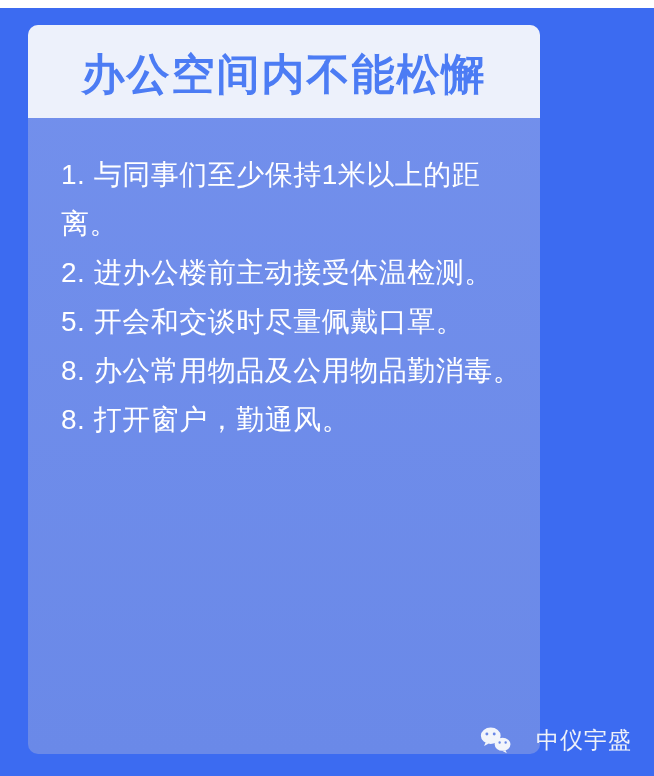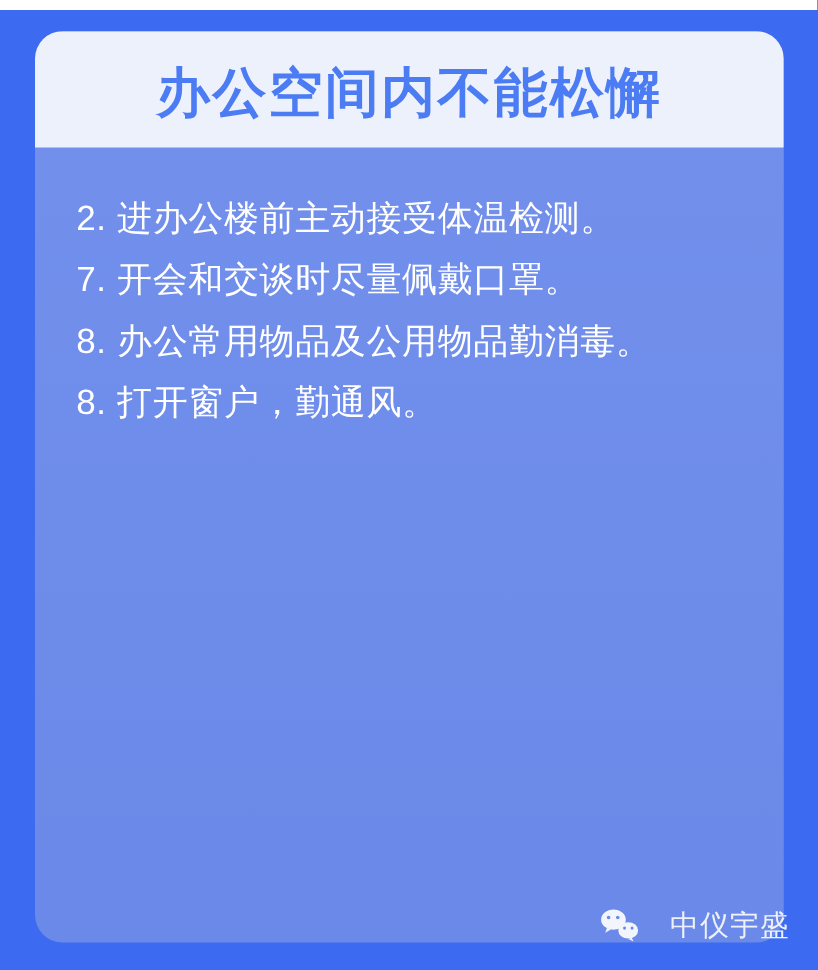--- a/index.html
+++ b/index.html
@@ -18,23 +18,23 @@
     position: absolute;
     top: 0; left: 0;
     width: 654px;
     height: 8px;
     background: #FFFFFF;
   }
   .card {
     position: absolute;
     left: 28px;
     top: 25px;
-    width: 599px;
+    width: 512px;
     height: 729px;
-    border-radius: 22px;
+    border-radius: 10px;
     overflow: hidden;
     background: linear-gradient(180deg, #7390EC 0%, #6A89E8 100%);
   }
   .card-header {
     height: 93px;
     background: #EDF1FB;
     display: flex;
     align-items: center;
     justify-content: center;
     padding-top: 6px;
@@ -88,22 +88,23 @@
 <div class="poster">
 
   <div class="top-strip"></div>
 
   <div class="card">
     <div class="card-header">
       <h1 class="title">办公空间内不能松懈</h1>
     </div>
     <div class="card-body">
 
+    <p class="rule-item">1. 与同事们至少保持1米以上的距离。</p>
         <p class="rule-item">2. 进办公楼前主动接受体温检测。</p>
-        <p class="rule-item">7. 开会和交谈时尽量佩戴口罩。</p>
+        <p class="rule-item">5. 开会和交谈时尽量佩戴口罩。</p>
         <p class="rule-item">8. 办公常用物品及公用物品勤消毒。</p>
         <p class="rule-item">8. 打开窗户，勤通风。</p>
       </div>
   </div>
 
   <div class="watermark">
     <span class="wechat-icon">
       <svg width="31" height="28" viewBox="0 0 36 31" xmlns="http://www.w3.org/2000/svg">
 
         <path fill="#F2F5FB" fill-rule="evenodd" d="

